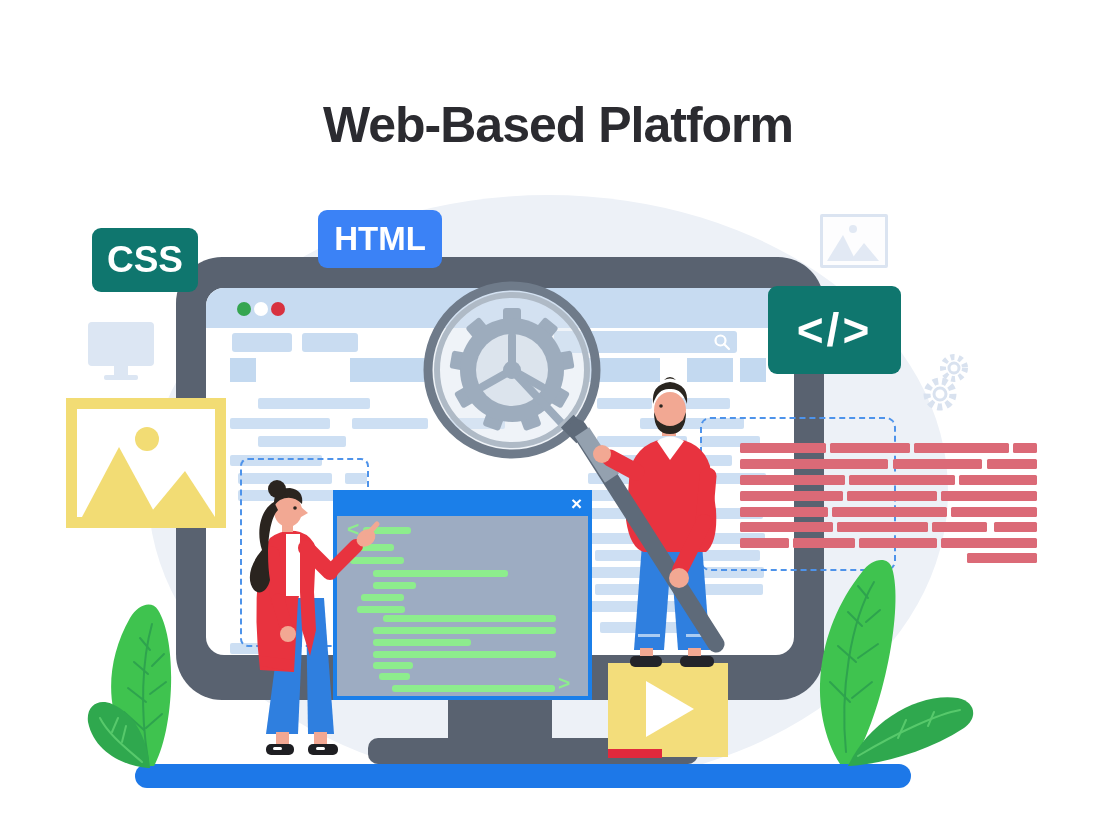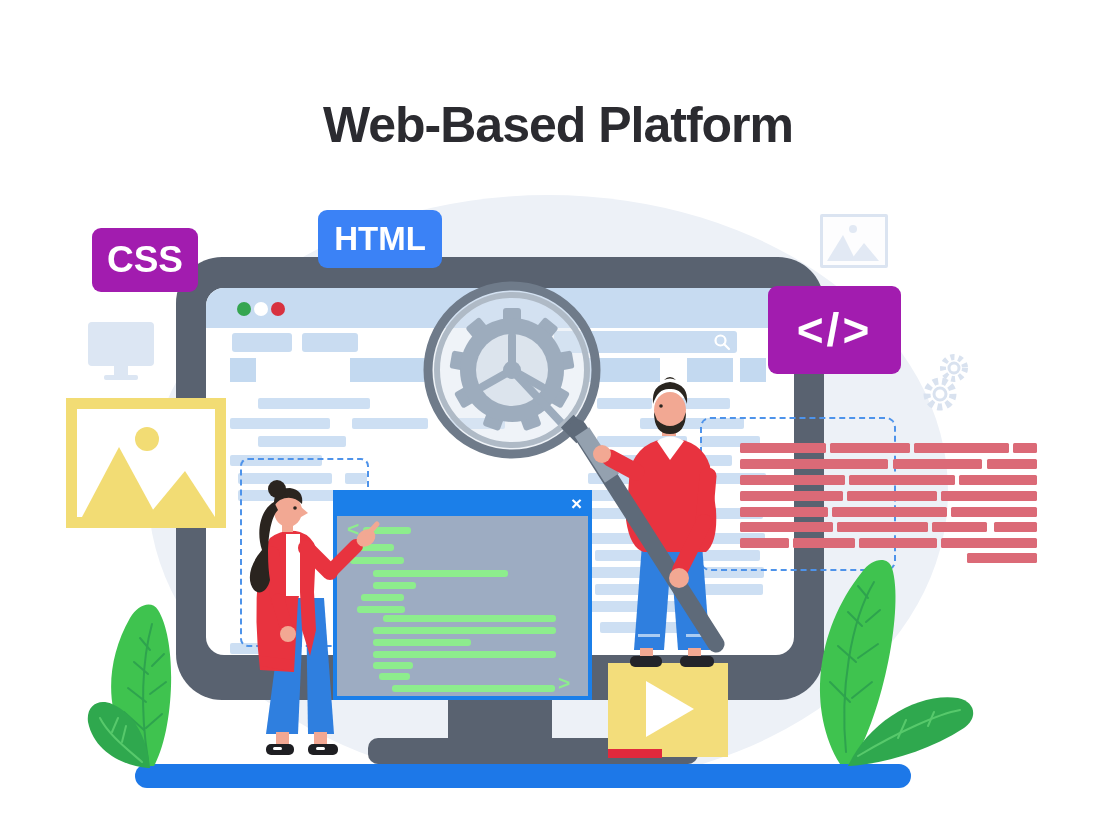--- a/index.html
+++ b/index.html
@@ -10,21 +10,21 @@
          color:#2b2b30;letter-spacing:-1px;}
   .bg-circle{left:148px;top:195px;width:800px;height:592px;border-radius:50%;background:#edf1f7;z-index:0;}
   .monitor{left:176px;top:257px;width:648px;height:443px;background:#596270;border-radius:46px;z-index:2;}
   .browser{left:206px;top:288px;width:588px;height:367px;background:#ffffff;border-radius:18px;
            overflow:hidden;z-index:2;}
   .browser-top{position:absolute;left:0;top:0;width:588px;height:40px;background:#c7dbf1;}
   .dot{position:absolute;top:14px;width:14px;height:14px;border-radius:50%;}
   .tb-box{position:absolute;top:45px;height:19px;background:#c9dcf1;border-radius:3px;}
   .search{position:absolute;left:348px;top:43px;width:183px;height:22px;background:#c9dcf1;border-radius:3px;}
   .badge{color:#ffffff;font-weight:bold;display:flex;align-items:center;justify-content:center;}
-  .badge-blue{background:#a21caf;border-radius:9px;}
+  .badge-blue{background:#0f766e;border-radius:9px;}
   .badge-yellow{background:#3b82f6;border-radius:9px;}
   .dashedA{left:34px;top:170px;width:125px;height:185px;border:2px dashed #4e93ea;border-radius:8px;}
   .dashedB{left:700px;top:417px;width:192px;height:150px;border:2px dashed #4e93ea;border-radius:10px;z-index:3;}
   .stand-neck{left:448px;top:696px;width:104px;height:50px;background:#596270;z-index:3;}
   .stand-base{left:368px;top:738px;width:330px;height:26px;background:#596270;border-radius:10px;z-index:3;}
   .ground{left:135px;top:764px;width:776px;height:24px;background:#1d78e8;border-radius:12px;z-index:3;}
   .playbox{left:608px;top:663px;width:120px;height:94px;background:#f3dd7b;z-index:4;}
   .play-red{left:608px;top:749px;width:54px;height:9px;background:#e2293c;z-index:4;}
   .codewin{left:333px;top:490px;width:259px;height:210px;background:#9dacc2;border:4px solid #1b7fe9;
            box-sizing:border-box;z-index:6;}

